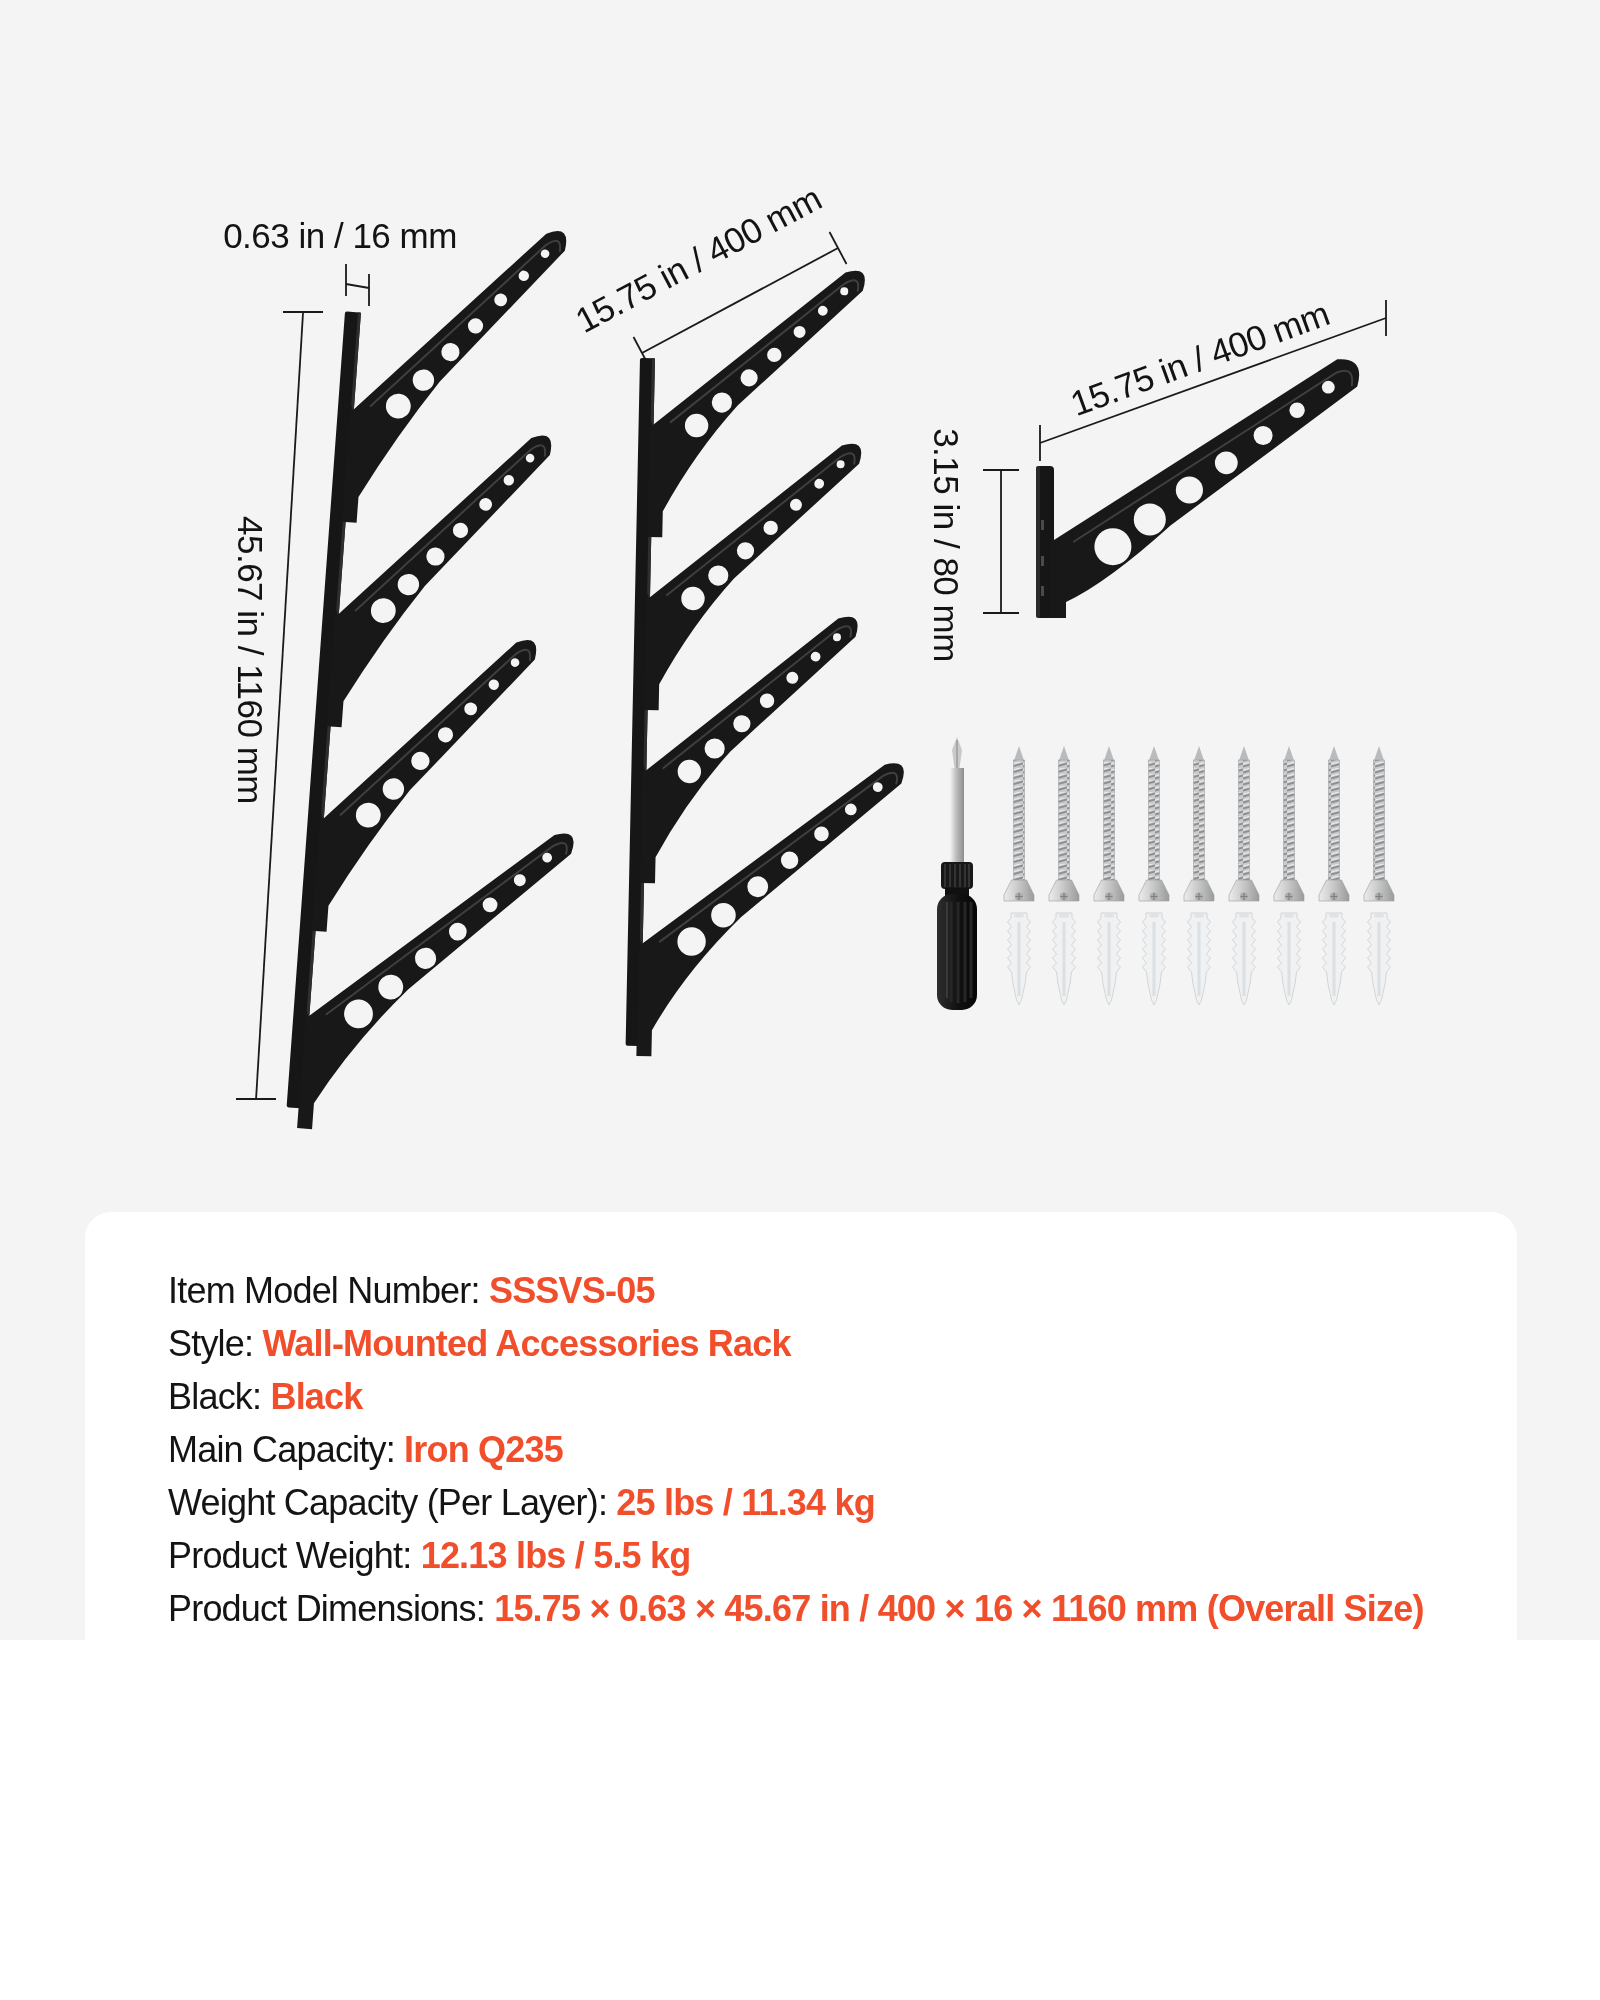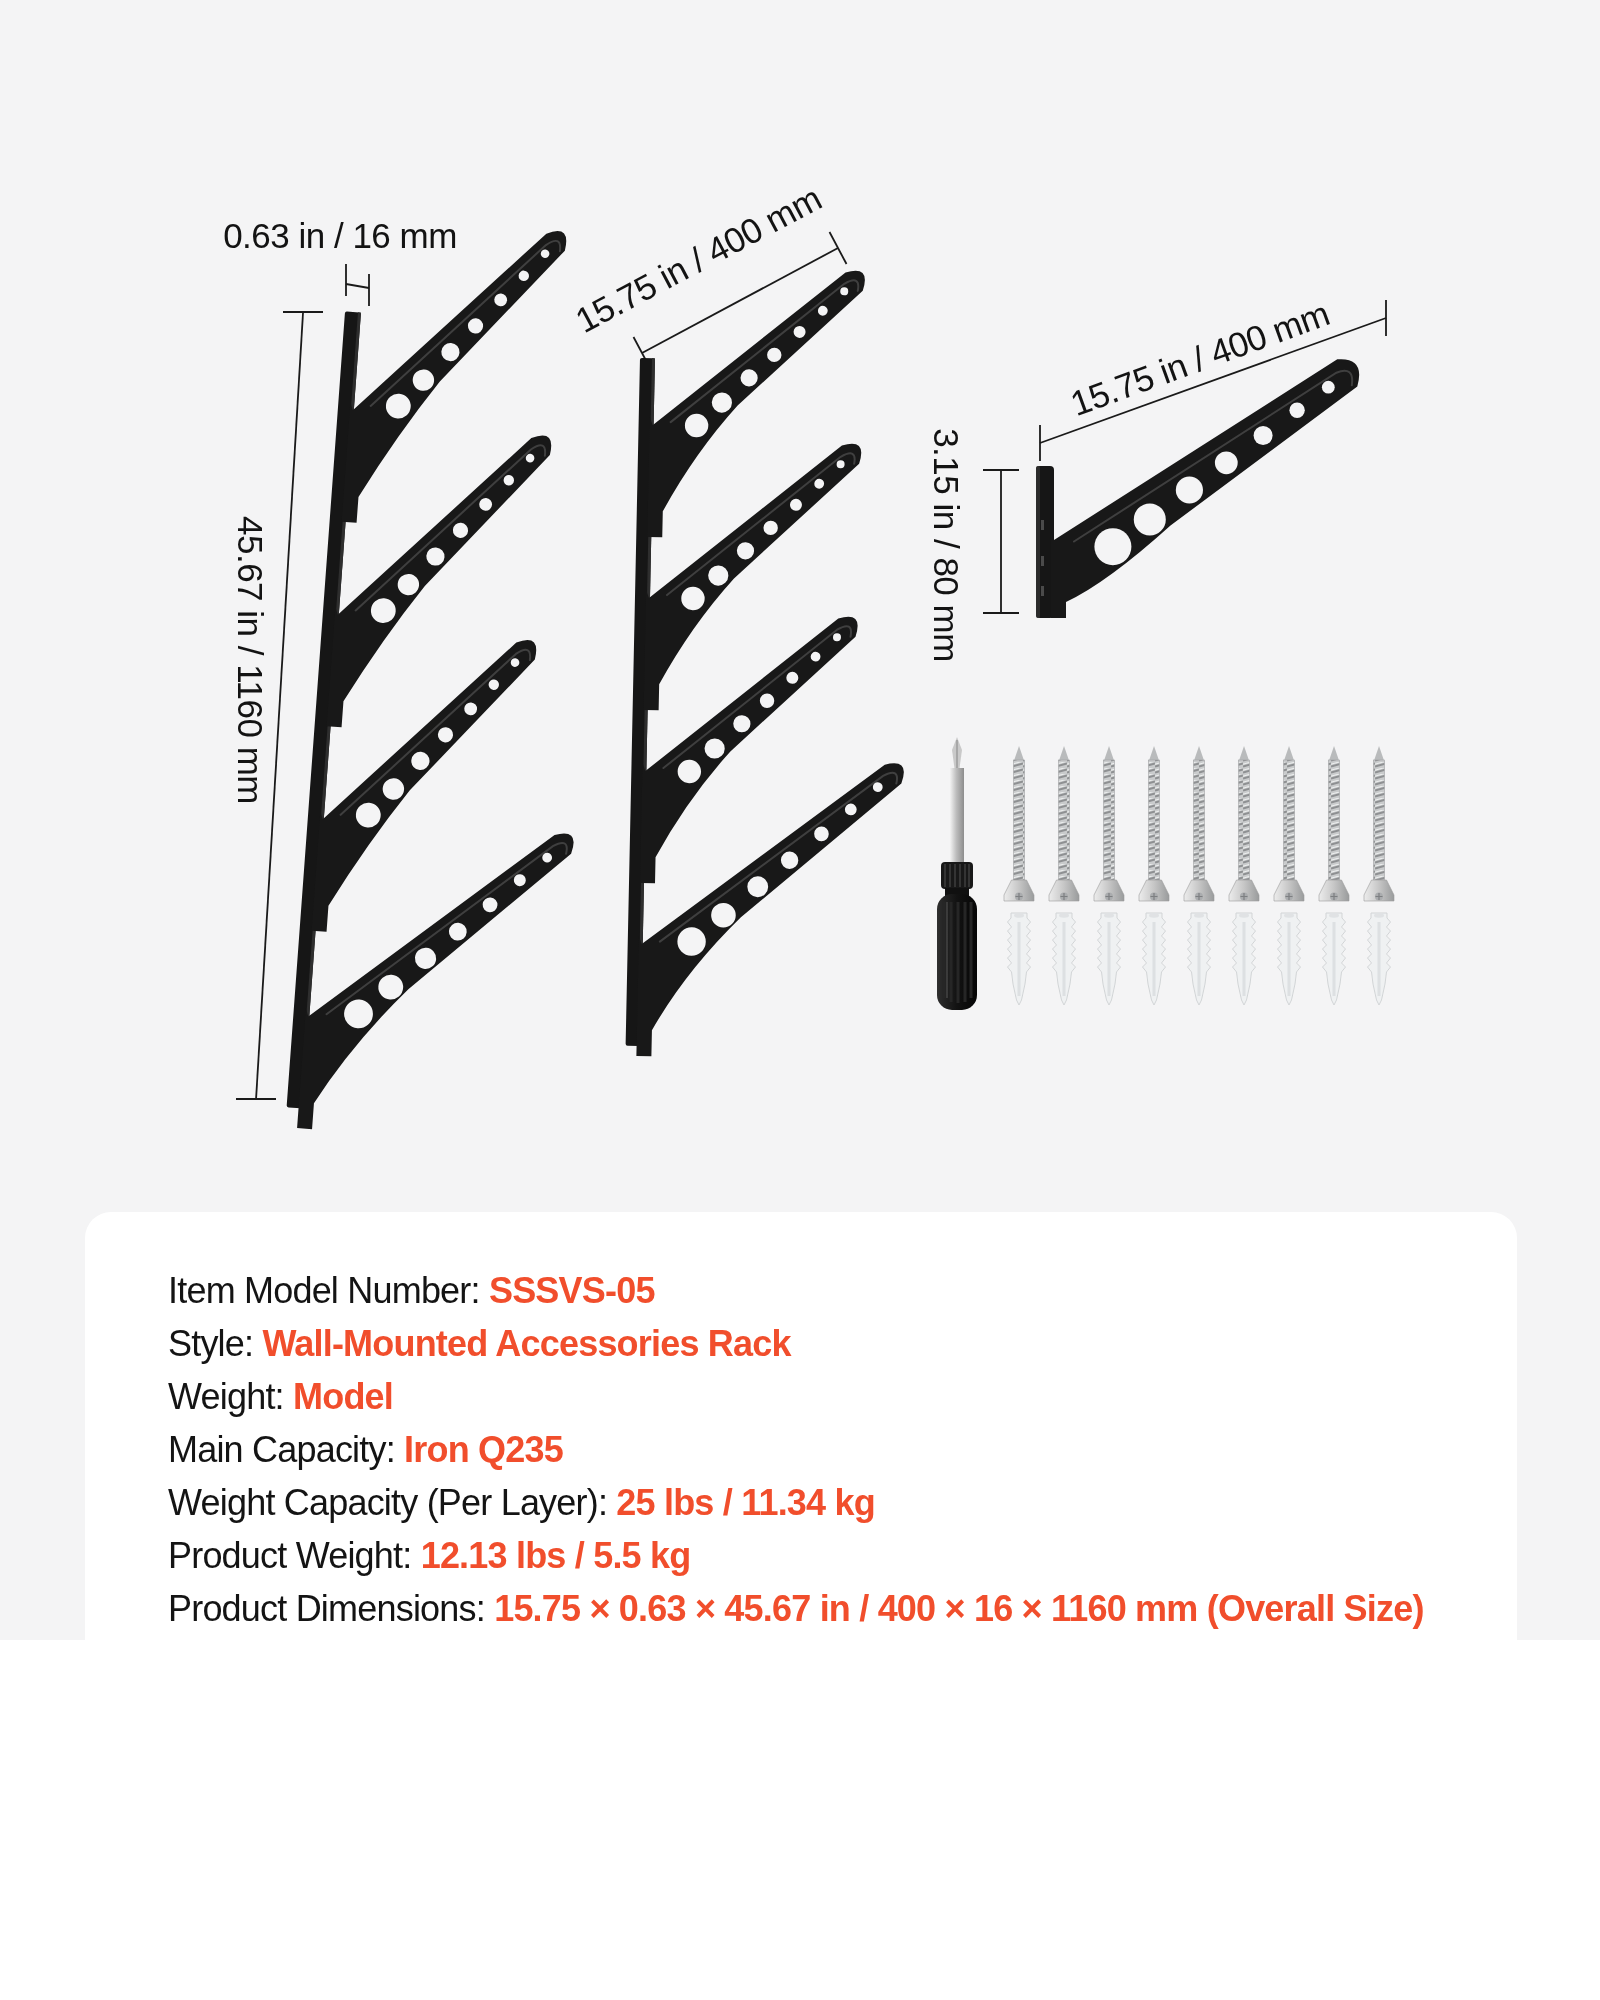--- a/index.html
+++ b/index.html
@@ -329,20 +329,20 @@
           <rect x="1377.5" y="922" width="3" height="74" fill="#dcdfe1"></rect>
           <ellipse cx="1379" cy="915.5" rx="5" ry="2.2" fill="#dfe2e4"></ellipse>
         </g>
       </g>
   </svg>
 
   <div class="spec-card">
     <div id="spec-list">
         <div class="spec-row"><span class="spec-label">Item Model Number: </span><span class="spec-value">SSSVS-05</span></div>
         <div class="spec-row"><span class="spec-label">Style: </span><span class="spec-value">Wall-Mounted Accessories Rack</span></div>
-        <div class="spec-row"><span class="spec-label">Weight: </span><span class="spec-value">Model</span></div>
+        <div class="spec-row"><span class="spec-label">Black: </span><span class="spec-value">Black</span></div>
         <div class="spec-row"><span class="spec-label">Main Capacity: </span><span class="spec-value">Iron Q235</span></div>
         <div class="spec-row"><span class="spec-label">Weight Capacity (Per Layer): </span><span class="spec-value">25 lbs / 11.34 kg</span></div>
         <div class="spec-row"><span class="spec-label">Product Weight: </span><span class="spec-value">12.13 lbs / 5.5 kg</span></div>
         <div class="spec-row"><span class="spec-label">Product Dimensions: </span><span class="spec-value">15.75 × 0.63 × 45.67 in / 400 × 16 × 1160 mm (Overall Size)</span></div>
       </div>
   </div>
 </div>
 
 </body></html>

